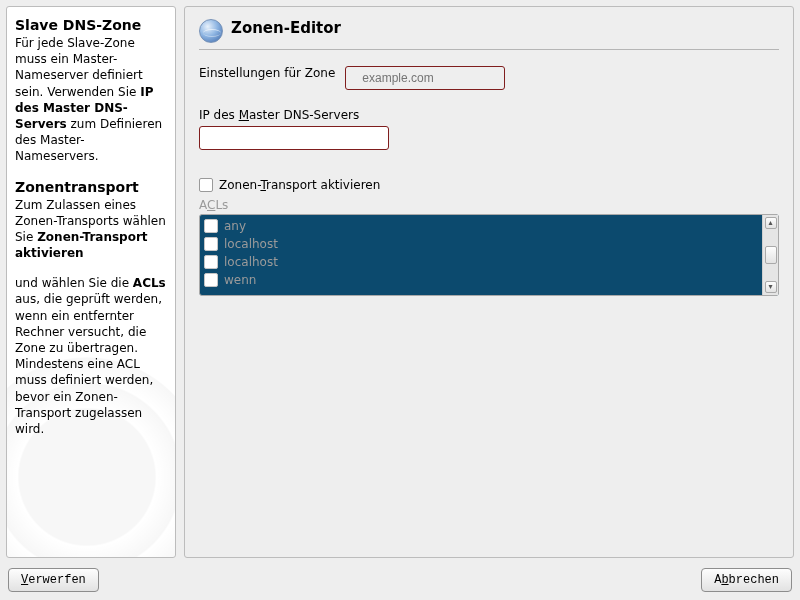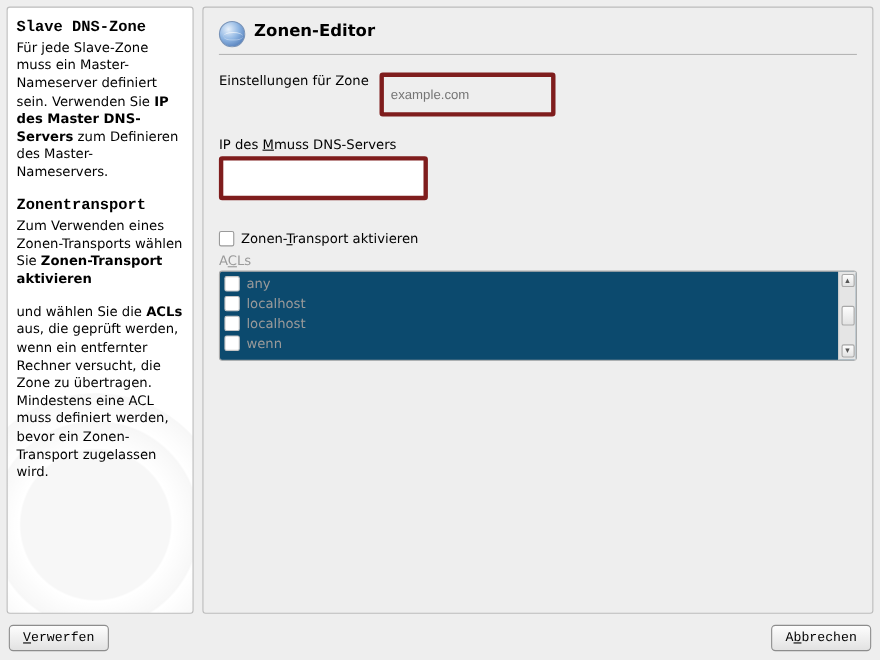--- a/index.html
+++ b/index.html
@@ -39,21 +39,20 @@
   left: -40px; bottom: -40px;
   width: 240px; height: 240px;
   border-radius: 50%;
   background: radial-gradient(circle at center, rgba(0,0,0,0.03) 40%, rgba(0,0,0,0) 41%, rgba(0,0,0,0.03) 55%, rgba(0,0,0,0) 56%, rgba(0,0,0,0.03) 70%, rgba(0,0,0,0) 71%);
   pointer-events: none;
 }
 .help-panel h3 {
   font-size: 14px;
   font-weight: bold;
   margin-bottom: 2px;
-  font-family: Liberation Mono, monospace;
 }
 .help-panel p {
   font-size: 12px;
   line-height: 1.35;
   margin-bottom: 14px;
 }
 .editor-panel {
   flex: 1;
   border: 1px solid #bcbcbc;
   border-radius: 3px;
@@ -80,25 +79,25 @@
 .form-row-v {
   display: flex;
   flex-direction: column;
   gap: 4px;
   margin-bottom: 28px;
 }
 label.field-label {
   font-size: 12px;
 }
 .text-input {
-  height: 40px;
-  border: 4px solid #7f1d1d;
+  height: 24px;
+  border: 1px solid #7f1d1d;
   border-radius: 3px;
   background: #fff;
-  padding: 0 6px;
+  padding: 0 16px;
   font-size: 12px;
 }
 .text-input.disabled {
   background: #eeeeee;
   color: #9a9a9a;
 }
 .text-input.w160 { width: 160px; }
 .text-input.w190 { width: 190px; }
 .checkbox-row {
   display: flex;
@@ -208,41 +207,41 @@
 <div class="container">
   <div class="main-area">
 
     <div class="help-panel">
       <h3>Slave DNS-Zone</h3>
       <p>
         <span>Für jede Slave-Zone muss ein Master-Nameserver definiert sein. Verwenden Sie </span><b>IP des Master DNS-Servers</b><span> zum Definieren des Master-Nameservers.</span>
       </p>
       <h3>Zonentransport</h3>
       <p>
-        <span>Zum Verwenden eines Zonen-Transports wählen Sie </span><b>Zonen-Transport aktivieren</b>
+        <span>Zum Zulassen eines Zonen-Transports wählen Sie </span><b>Zonen-Transport aktivieren</b>
       </p>
       <p>
         <span>und wählen Sie die </span><b>ACLs</b><span> aus, die geprüft werden, wenn ein entfernter Rechner versucht, die Zone zu übertragen. Mindestens eine ACL muss definiert werden, bevor ein Zonen-Transport zugelassen wird.</span>
       </p>
     </div>
 
     <div class="editor-panel">
       <div class="editor-header">
         <div class="globe-icon"></div>
         <h2>Zonen-Editor</h2>
       </div>
 
       <div class="form-row">
         <label class="field-label">Einstellungen für Zone</label>
         <input class="text-input disabled w160" type="text" disabled="" placeholder="example.com" style="">
       </div>
 
       <div class="form-row-v">
         <label class="field-label">
-          <span>IP des </span><span class="underline">M</span><span>muss DNS-Servers</span>
+          <span>IP des </span><span class="underline">M</span><span>aster DNS-Servers</span>
         </label>
         <input class="text-input w190" type="text" value="" style="">
       </div>
 
       <div class="checkbox-row">
         <div class="checkbox"></div>
         <label class="field-label">
           <span>Zonen-</span><span class="underline">T</span><span>ransport aktivieren</span>
         </label>
       </div>

